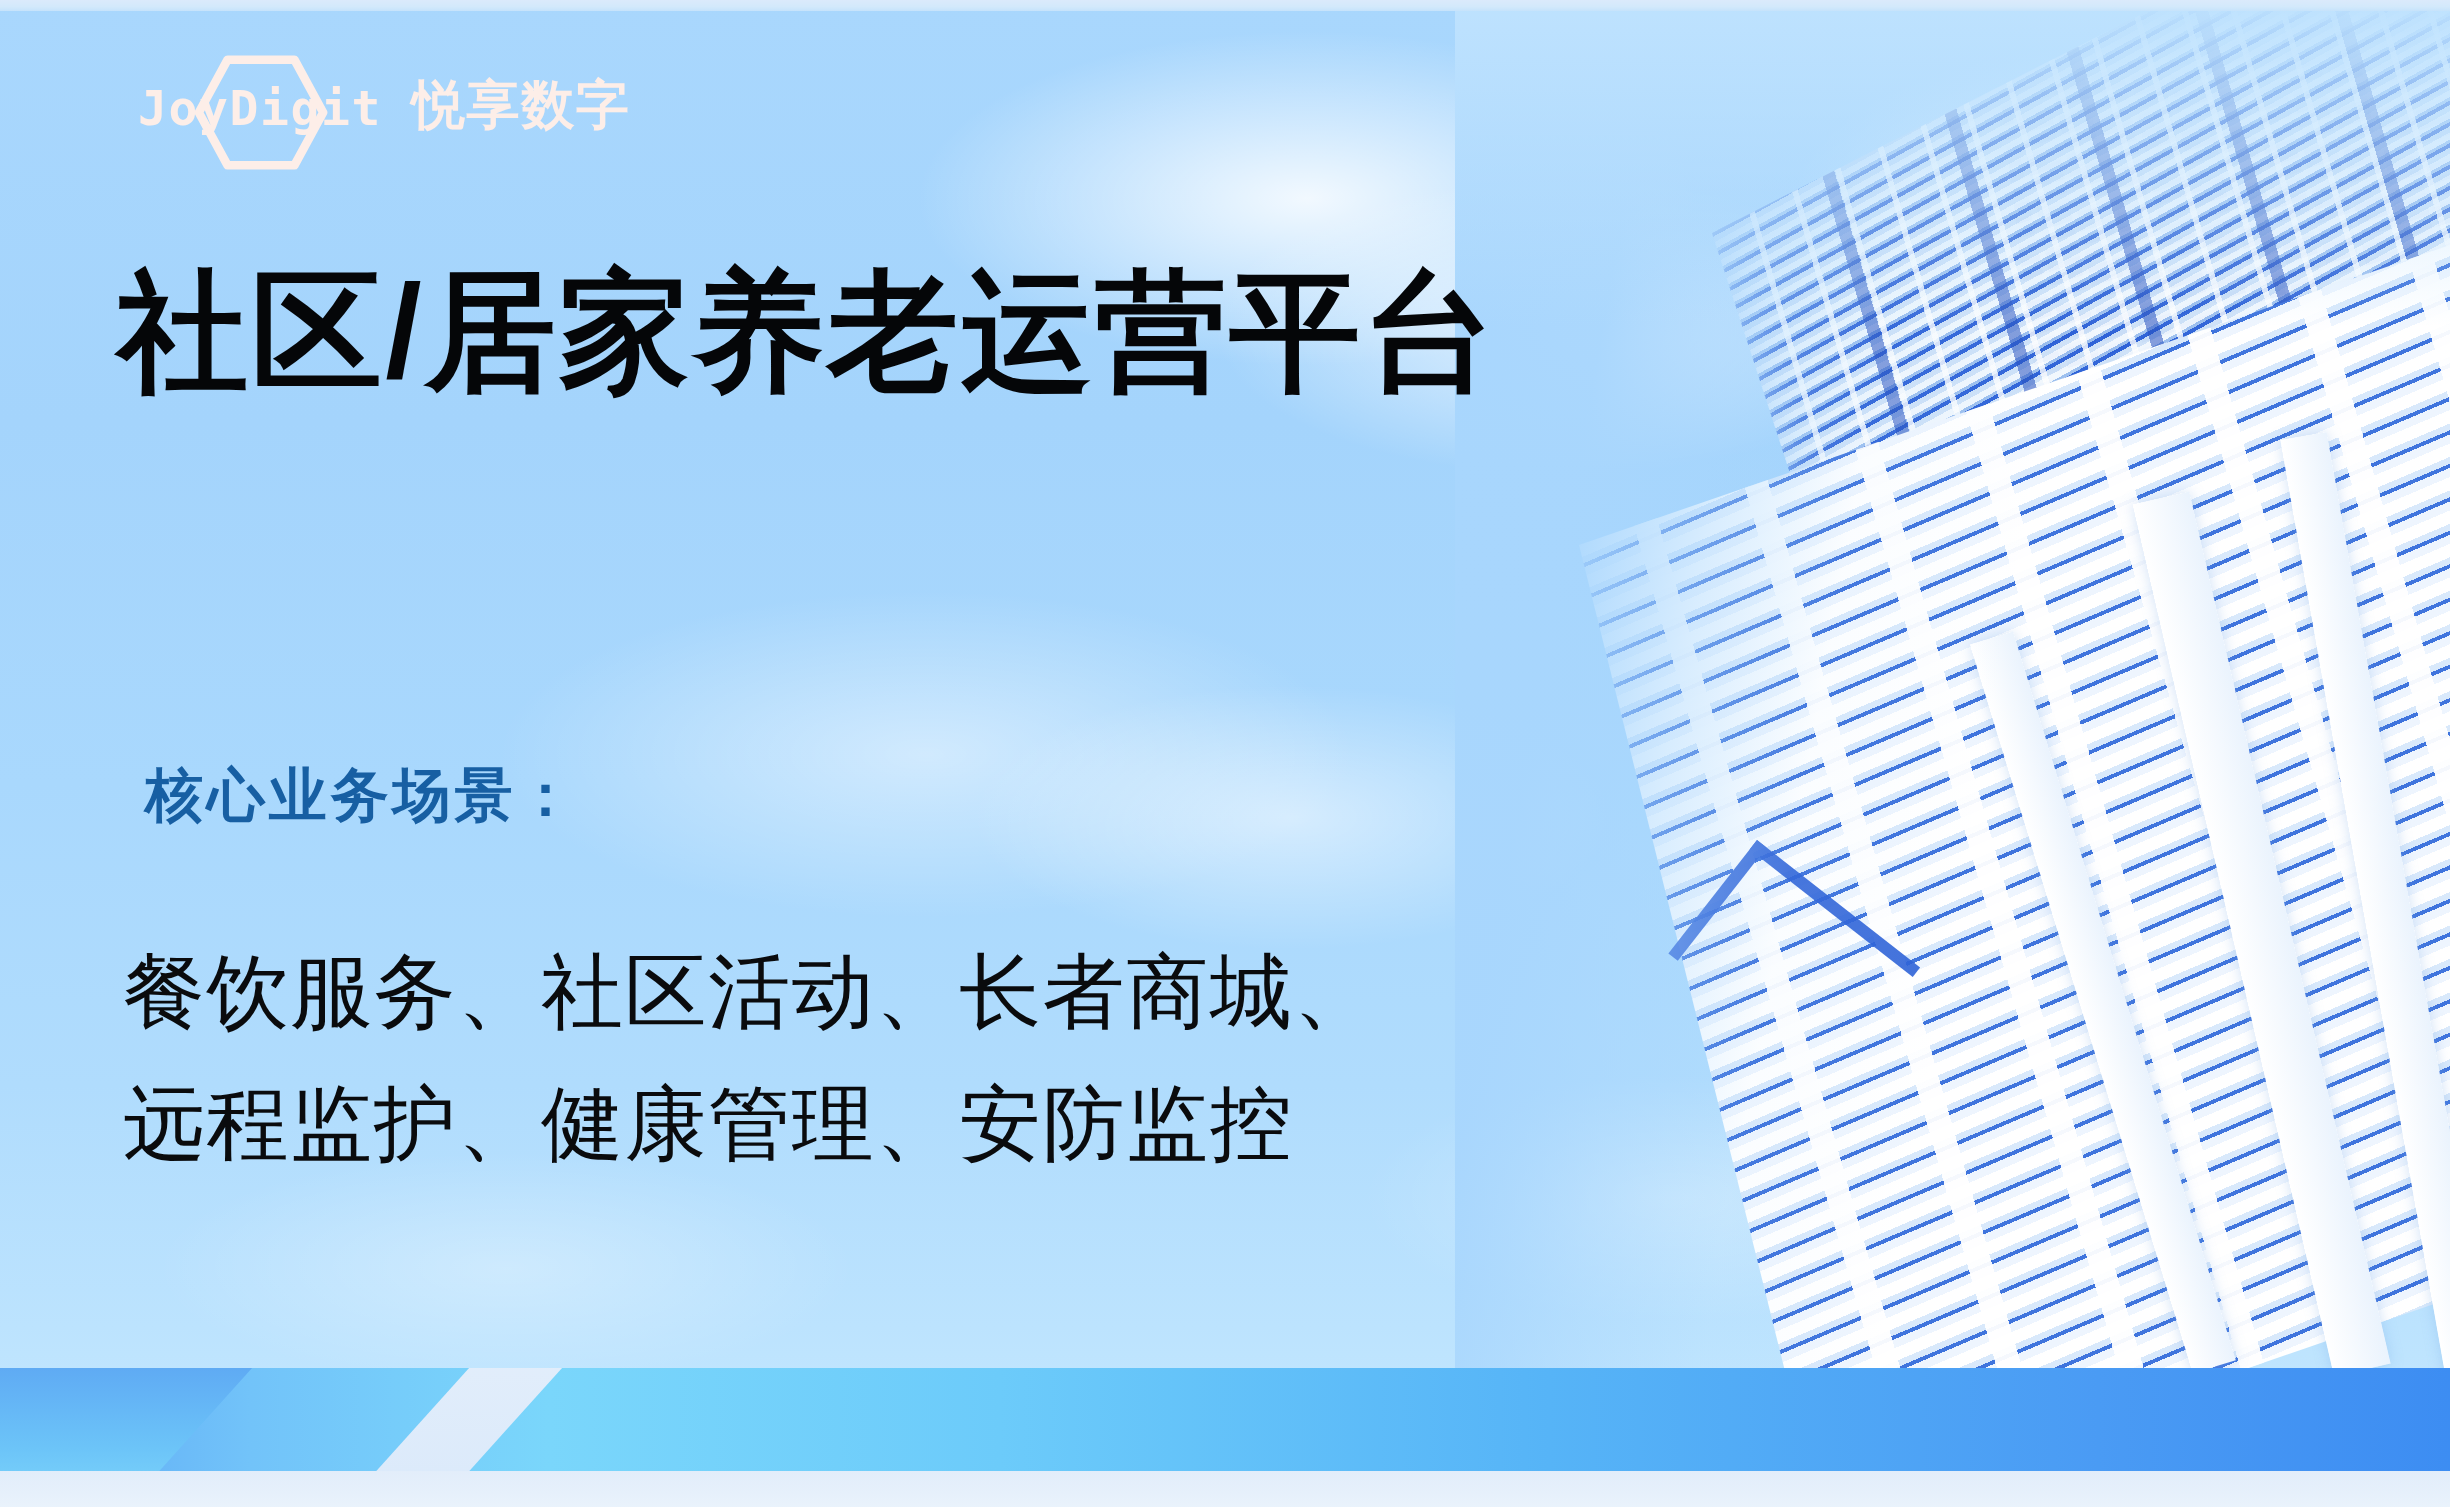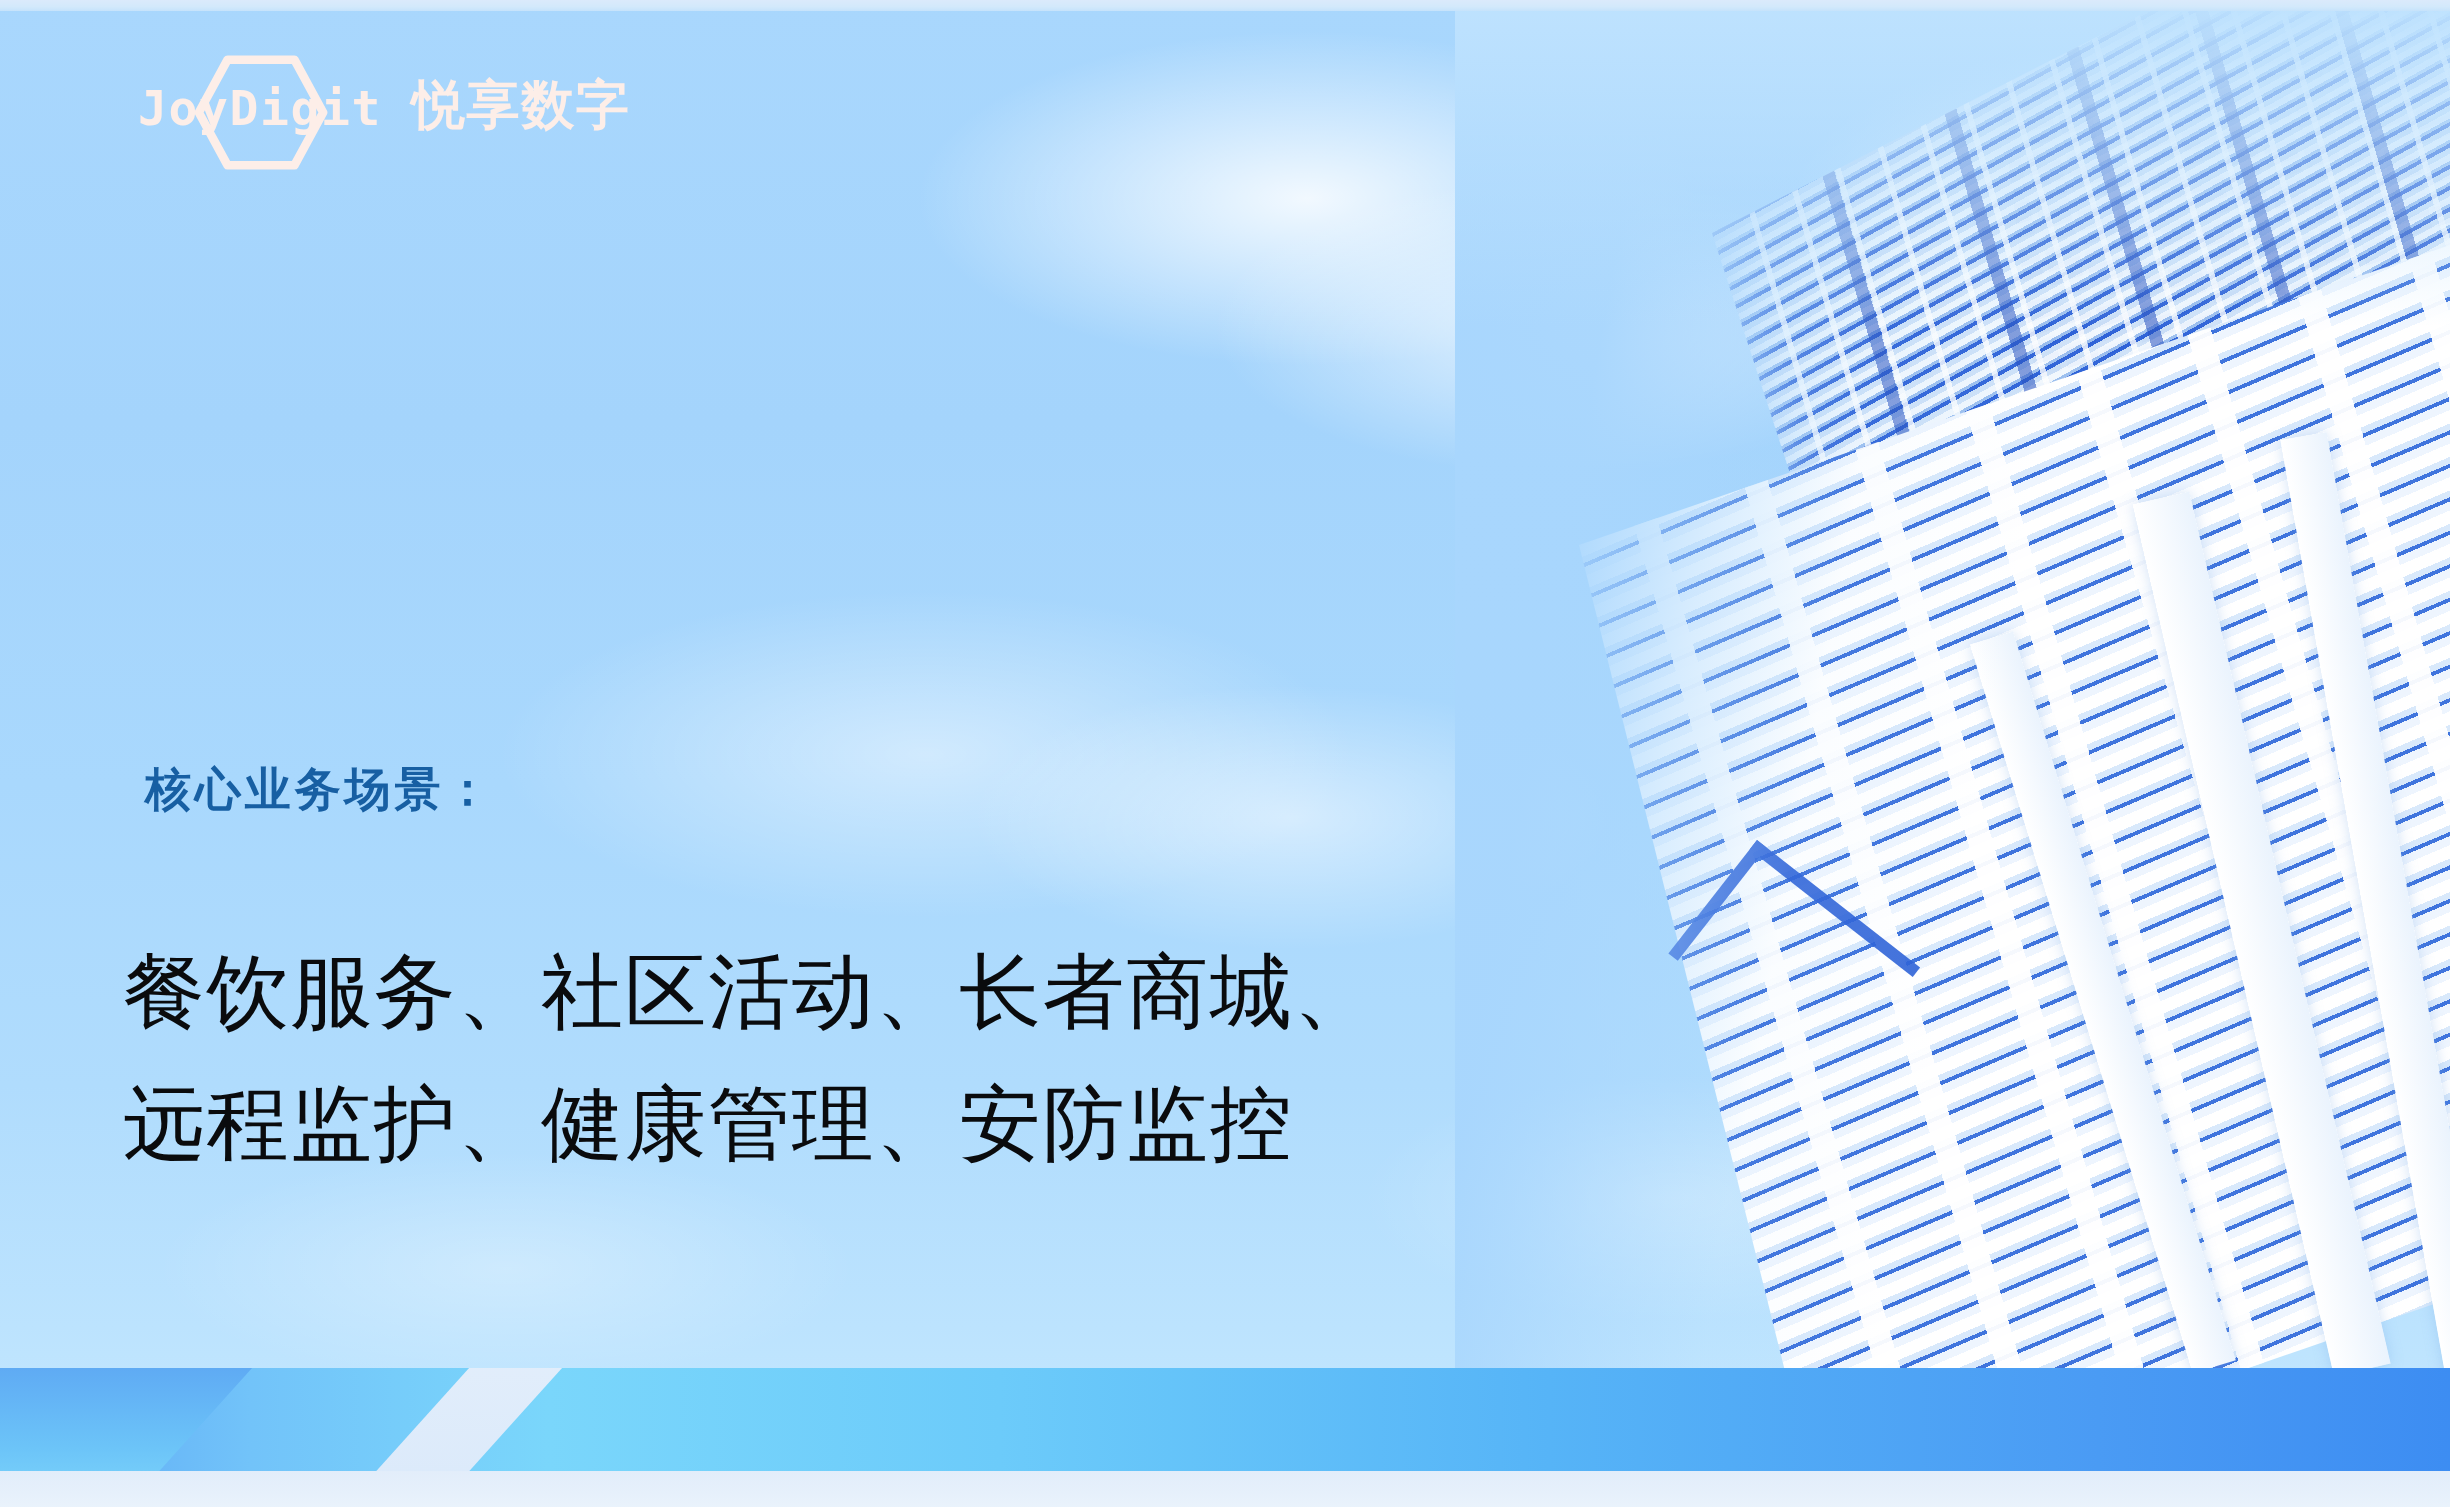--- a/index.html
+++ b/index.html
@@ -105,21 +105,21 @@
     color: #050608;
     line-height: 1.15;
     white-space: nowrap;
   }
 
   
   .section-title {
     position: absolute;
     left: 145px;
     top: 766px;
-    font-size: 46px;
+    font-size: 58px;
     font-weight: 700;
     letter-spacing: 3.9px;
     color: #175fa3;
     white-space: nowrap;
     line-height: 1;
   }
 
   
   .body-block {
     position: absolute;
@@ -359,20 +359,21 @@
   <div class="logo">
     <div class="logo-hex">
       <svg viewBox="0 0 172 148" xmlns="http://www.w3.org/2000/svg">
         <polygon points="43,6 129,6 166,74 129,142 43,142 6,74" fill="none" stroke="#fdeee8" stroke-width="11" stroke-linejoin="round"></polygon>
       </svg>
     </div>
     <div class="logo-word">JoyDigit</div>
     <div class="logo-cn">悦享数字</div>
   </div>
 
+  <div class="headline">社区/居家养老运营平台</div>
 
   <div class="section-title">核心业务场景：</div>
 
   <div class="body-block">
     <div class="body-line">餐饮服务、社区活动、长者商城、</div>
     <div class="body-line">远程监护、健康管理、安防监控</div>
   </div>
 
   <div class="ribbon">
     <div class="ribbon-fill"></div>

